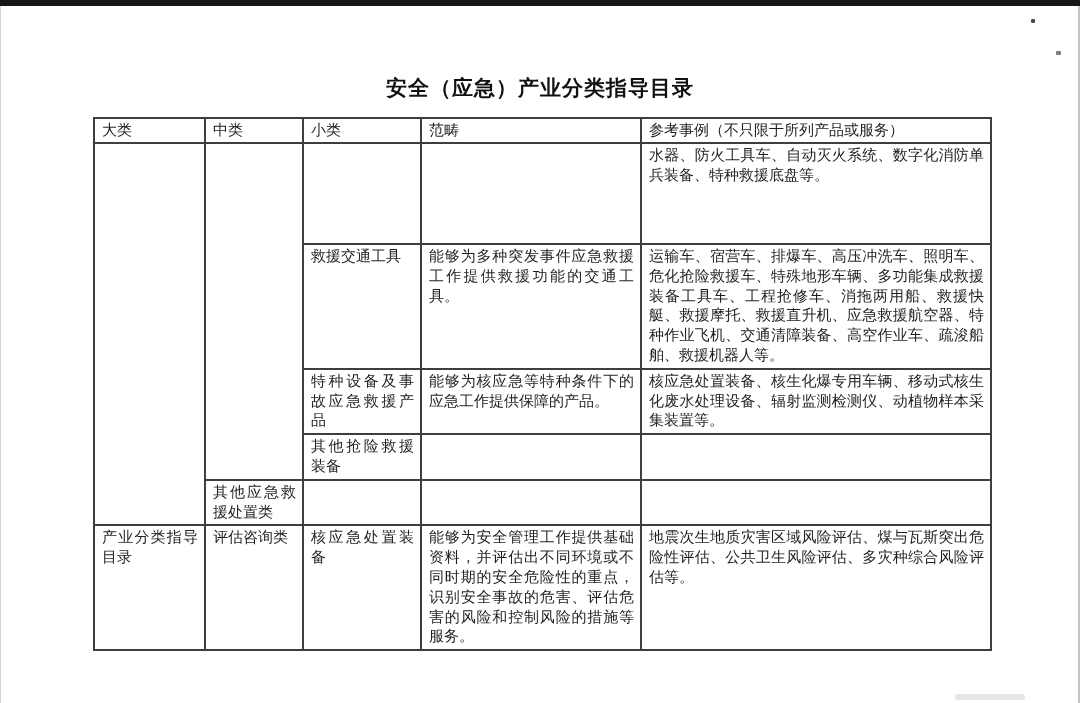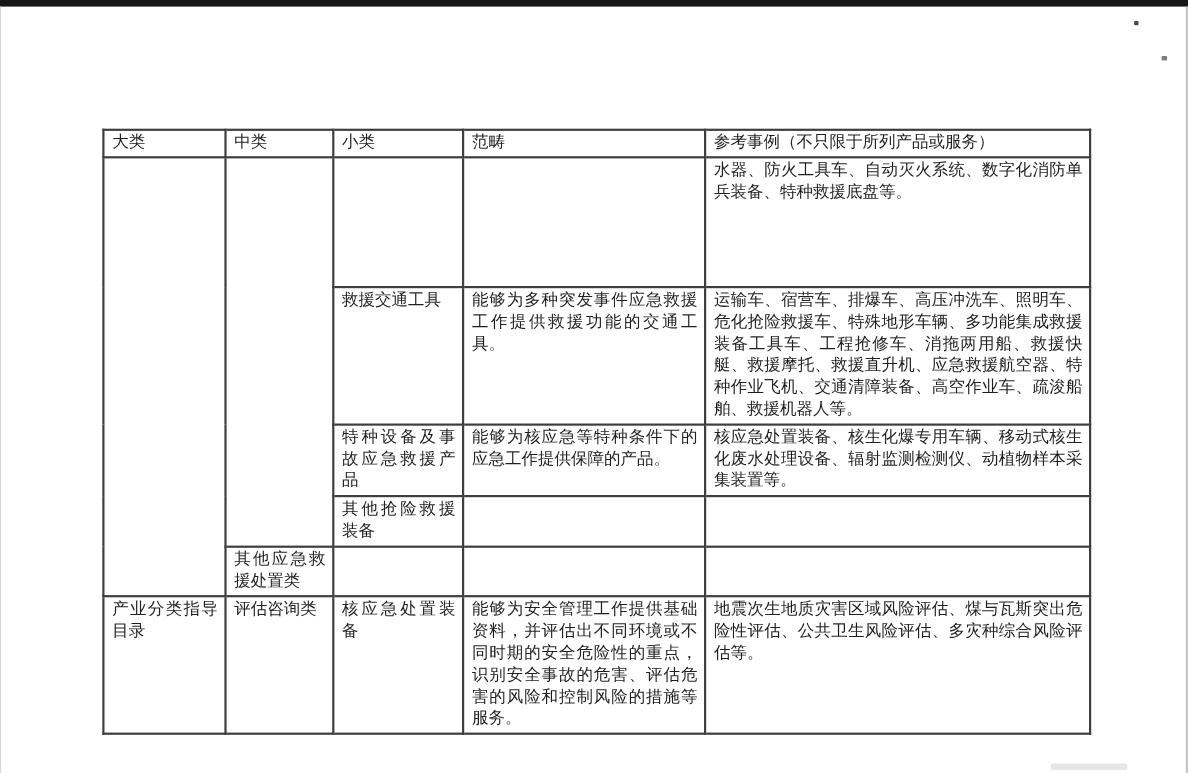--- a/index.html
+++ b/index.html
@@ -69,21 +69,21 @@
     overflow: hidden;
   }
   table.catalog tr.r-head td {
     height: 21px;
     vertical-align: middle;
     padding-top: 1px; padding-bottom: 1px;
     text-align: left;
     white-space: nowrap;
     border-radius: 10px;
   }
-  tr.r1 { height: 118px; }
+  tr.r1 { height: 101px; }
   tr.r2 { height: 117px; }
   tr.r3 { height: 59px; margin-left: 29px; }
   tr.r4 { height: 34px; }
   tr.r5 { height: 39px; }
   tr.r6 { height: 99px; }
   
   .footer {
     position: absolute; top: 679px; left: 0;
     width: 1080px;
     text-align: center;
@@ -97,20 +97,21 @@
 
 <div class="page">
 
   <div class="scan-bar-top"></div>
   <div class="scan-edge-left"></div>
   <div class="scan-edge-right"></div>
   <div class="speck s1"></div>
   <div class="speck s2"></div>
   <div class="smudge"></div>
 
+  <h1 class="title">安全（应急）产业分类指导目录</h1>
 
   <table class="catalog">
     <colgroup>
       <col style="width:111px">
       <col style="width:98px">
       <col style="width:118px">
       <col style="width:220px">
       <col style="width:350px">
     </colgroup>
     <tbody>

